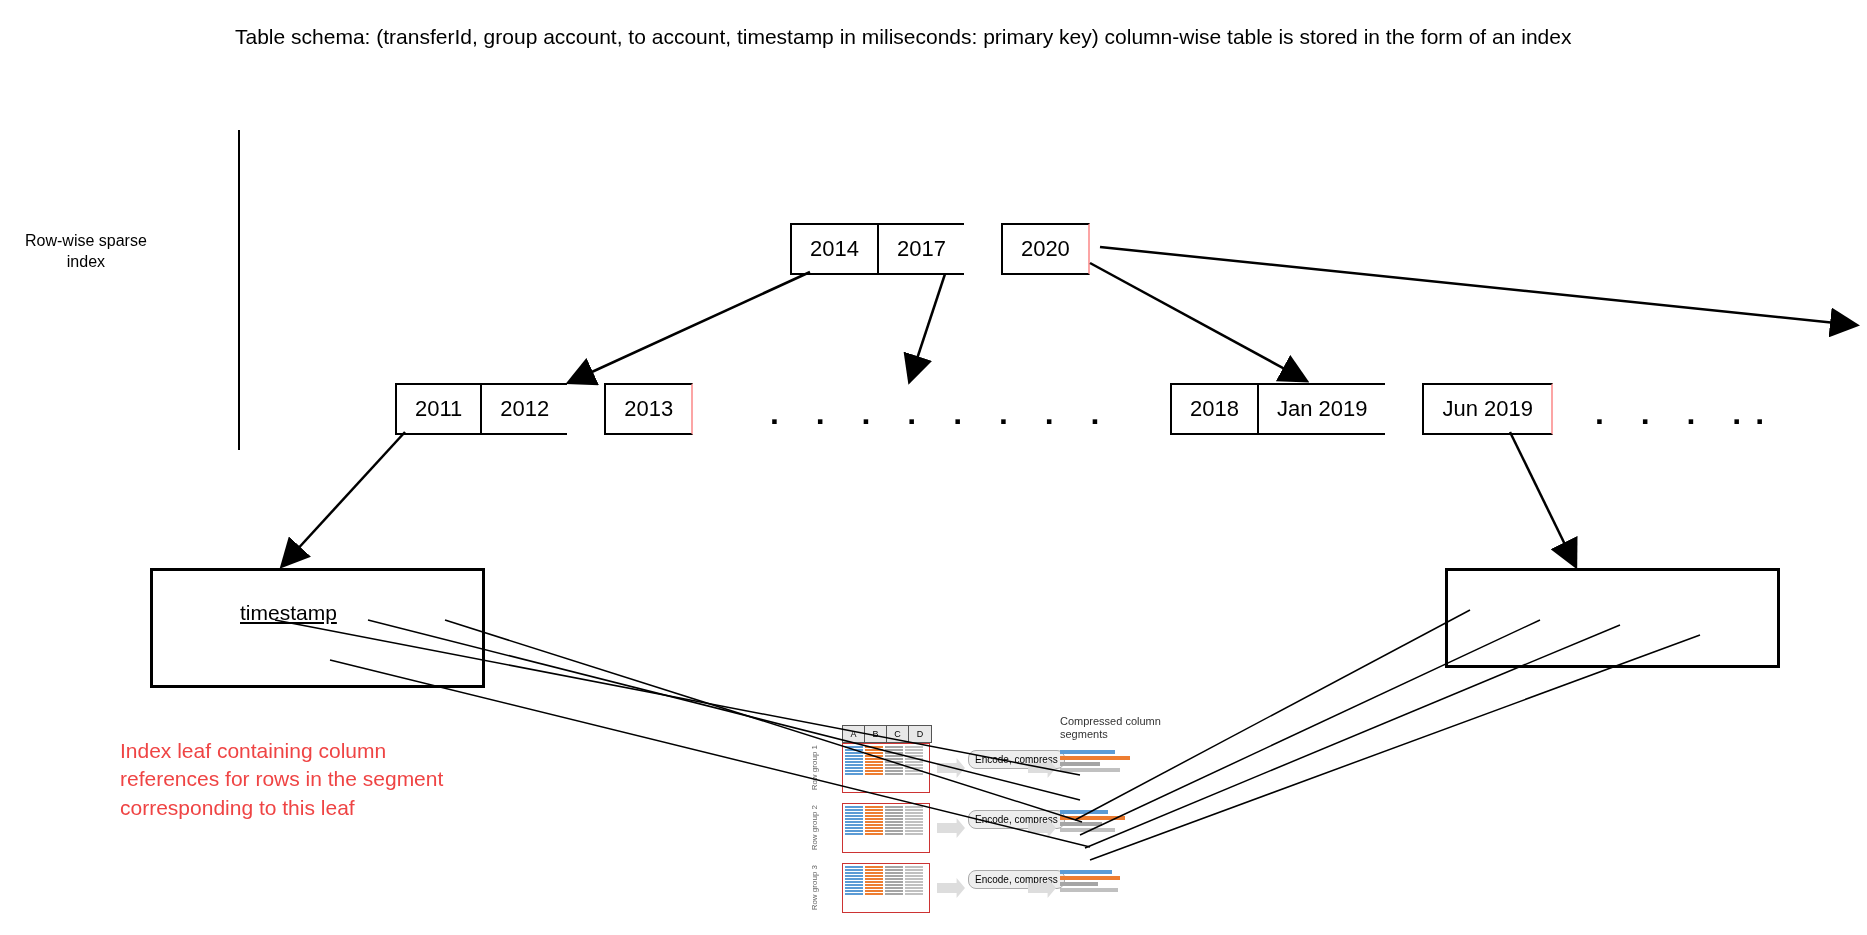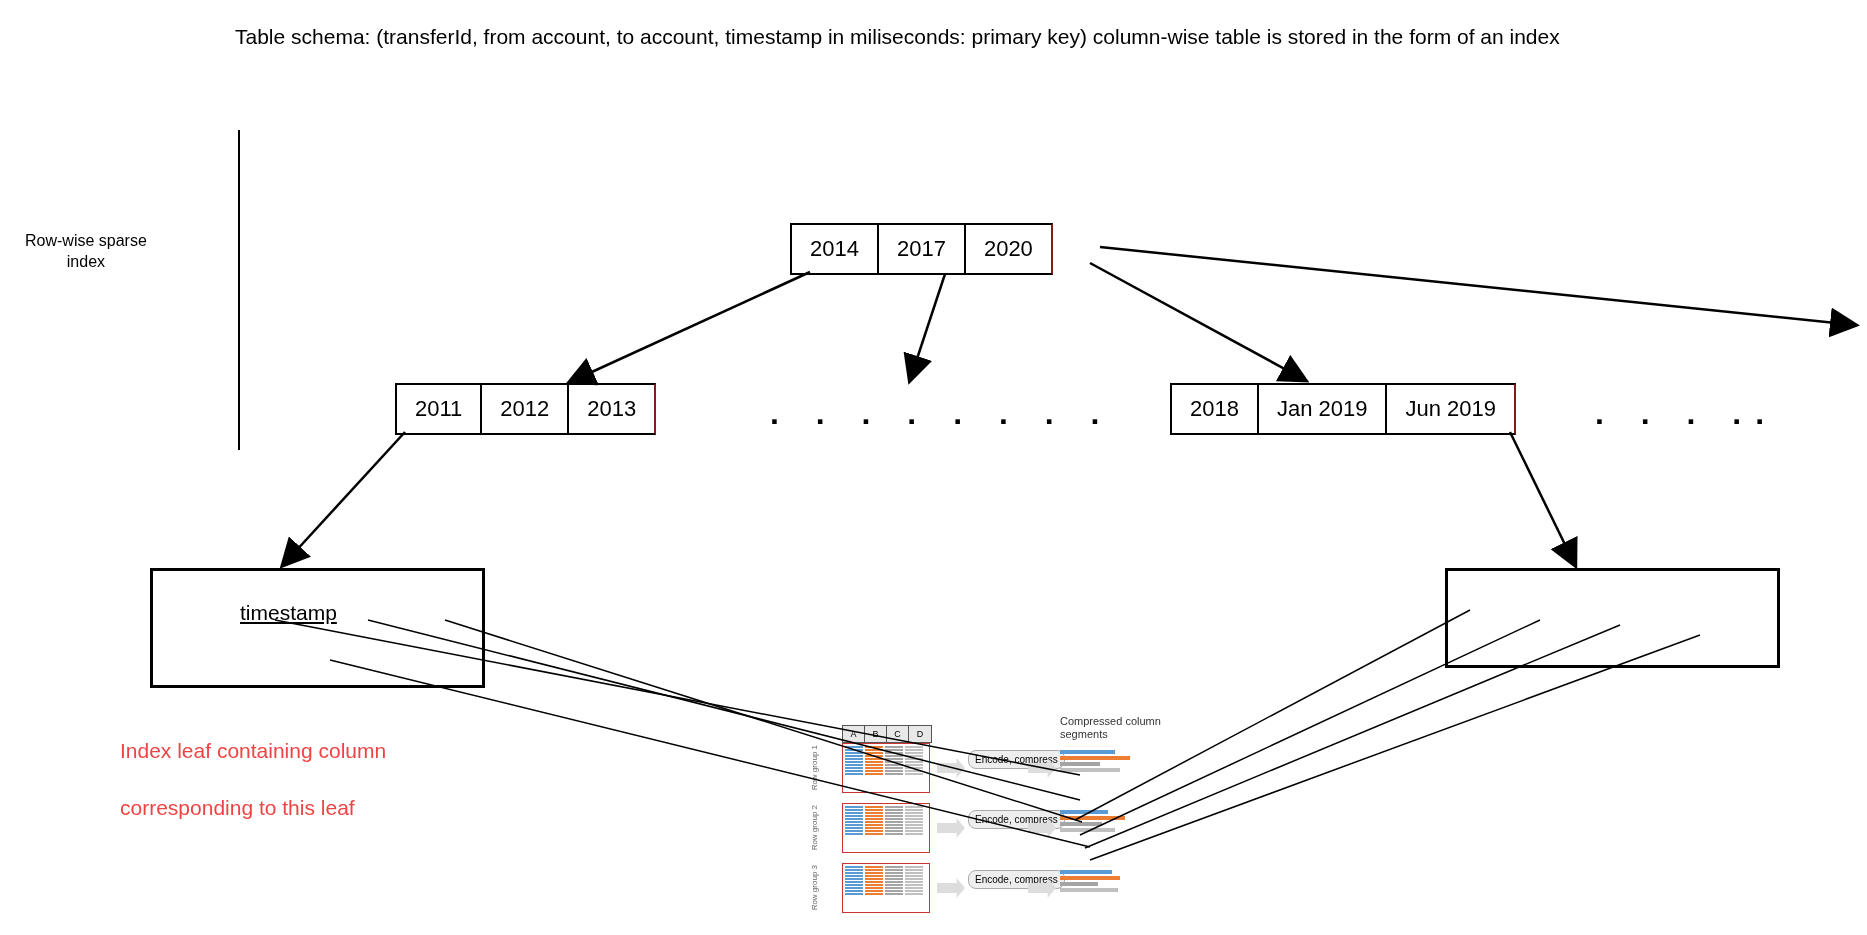--- a/index.html
+++ b/index.html
@@ -49,21 +49,22 @@
       background: #fff;
       display: flex;
       align-items: center;
       justify-content: center;
       font-size: 22px;
       padding: 24px 18px;
       height: 48px;
       white-space: nowrap;
     }
     .node-group .cell:last-child {
-      border-right: 2px solid #7f1d1d;
+      border-right: 2px solid #fca5a5;
+      margin-left: 37px;
     }
     .dots {
       position: absolute;
       font-size: 32px;
       font-weight: bold;
       letter-spacing: 14px;
       color: #000;
     }
     .leaf-box {
       position: absolute;
@@ -188,21 +189,21 @@
       top: 0;
       left: 0;
       width: 1867px;
       height: 935px;
       pointer-events: none;
     }
   </style>
 </head>
 <body>
 
-<div class="title">Table schema: (transferId, from account, to account, timestamp in miliseconds: primary key) column-wise table is stored in the form of an index</div>
+<div class="title">Table schema: (transferId, group account, to account, timestamp in miliseconds: primary key) column-wise table is stored in the form of an index</div>
 
 <div class="side-label">
   <span>Row-wise sparse</span><br>
   <span>index</span>
 </div>
 <div class="vline"></div>
 
 <div class="node-group" style="top:223px; left:790px;">
   <div class="cell">2014</div>
   <div class="cell">2017</div>
@@ -227,21 +228,21 @@
 
 <div class="leaf-box" style="top:568px; left:150px; width:335px; height:120px;"></div>
 <div class="leaf-left-labels" style="top:590px; left:170px;">
   <div class="leaf-row2">
     <span class="underline">timestamp</span>
   </div>
 </div>
 
 <div class="leaf-caption" style="top:737px; left:120px;">
   <span>Index leaf containing column</span><br>
-  <br>
+  <span>references for rows in the segment</span><br>
   <span>corresponding to this leaf</span>
 </div>
 
 <div class="leaf-box" style="top:568px; left:1445px; width:335px; height:100px;"></div>
 
 <div class="col-diagram">
   <div class="header-row">
     <span>A</span>
     <span>B</span>
     <span>C</span>

